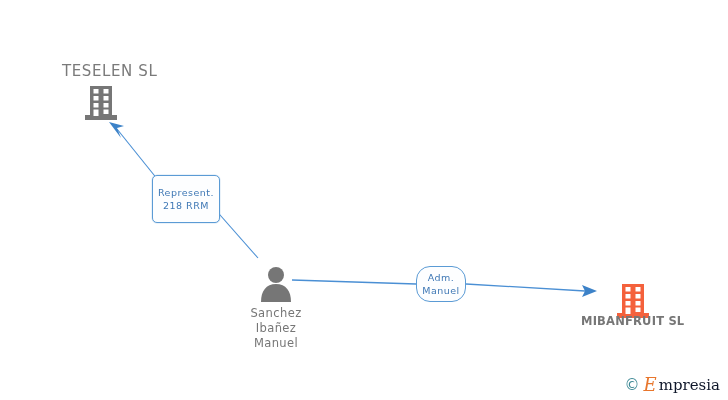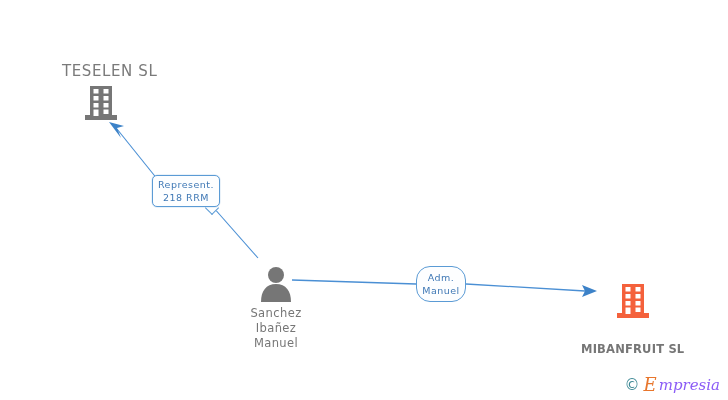--- a/index.html
+++ b/index.html
@@ -110,23 +110,22 @@
   }
   #watermark .wm-e {
     font-family: "DejaVu Serif", serif;
     font-style: italic;
     font-size: 18px;
     color: #e8762c;
     line-height: 1;
   }
   #watermark .wm-rest {
     font-family: "DejaVu Serif", serif;
-    font-style: italic;
     font-size: 15px;
-    color: #8b5cf6;
+    color: #0f172a;
     line-height: 1;
     margin-left: -2px;
   }
 </style>
 </head>
 <body>
 
 <div id="canvas">
 
   <svg id="edges" viewBox="0 0 728 400" width="728" height="400" xmlns="http://www.w3.org/2000/svg">
@@ -160,21 +159,21 @@
         <rect x="20.5" y="12" width="5" height="4.5" fill="#ffffff"></rect>
         <rect x="10.5" y="19" width="5" height="4.5" fill="#ffffff"></rect>
         <rect x="20.5" y="19" width="5" height="4.5" fill="#ffffff"></rect>
 
         <rect x="10.5" y="25.5" width="5" height="6.5" fill="#ffffff"></rect>
         <rect x="20.5" y="25.5" width="5" height="4.5" fill="#ffffff"></rect>
       </svg>
     </span>
   </div>
 
-  <div class="relbox rounded" style="left:152px; top:175px; width:68px; height:32px;">
+  <div class="relbox rounded" style="left:152px; top:175px; width:68px; height:48px;">
     <span class="rl">Represent.</span>
     <span class="rl">218 RRM</span>
   </div>
   <div class="balloon-tail" style="left:207px; top:203px;"></div>
 
   <div class="node" style="left:240px; top:266px;">
     <span style="position:absolute; left:20px; top:0;">
       <svg width="32" height="36" viewBox="0 0 32 36" xmlns="http://www.w3.org/2000/svg">
 
         <circle cx="16" cy="9" r="8" fill="#767676"></circle>
@@ -204,21 +203,21 @@
         <rect x="20.5" y="5" width="5" height="4.5" fill="#ffffff"></rect>
         <rect x="10.5" y="12" width="5" height="4.5" fill="#ffffff"></rect>
         <rect x="20.5" y="12" width="5" height="4.5" fill="#ffffff"></rect>
         <rect x="10.5" y="19" width="5" height="4.5" fill="#ffffff"></rect>
         <rect x="20.5" y="19" width="5" height="4.5" fill="#ffffff"></rect>
         <rect x="10.5" y="25.5" width="5" height="6.5" fill="#ffffff"></rect>
         <rect x="20.5" y="25.5" width="5" height="4.5" fill="#ffffff"></rect>
       </svg>
     </span>
 
-    <div class="node-label label-bottom-bold" style="left:-2px; top:60px;">MIBANFRUIT SL</div>
+    <div class="node-label label-bottom-bold" style="left:-2px; top:32px;">MIBANFRUIT SL</div>
   </div>
 
   <div id="watermark">
     <span class="wm-c">©</span>
     <span class="wm-e">E</span>
     <span class="wm-rest">mpresia</span>
   </div>
 
 </div>
 

